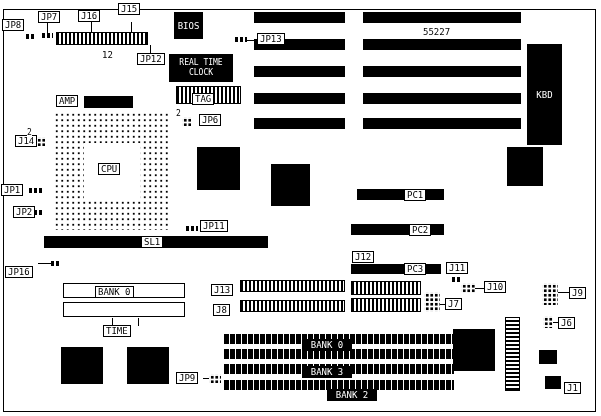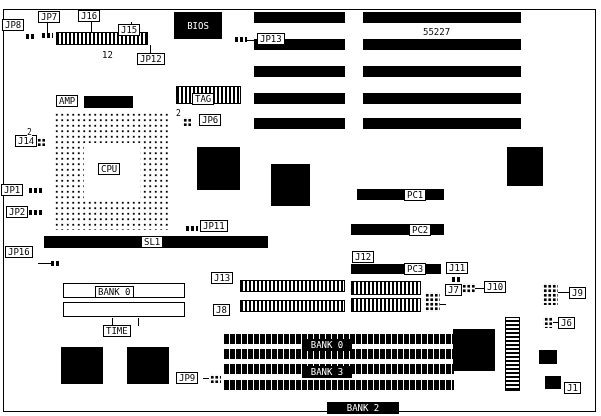--- a/index.html
+++ b/index.html
@@ -35,106 +35,113 @@
 
   <div class="board" style="left:3px;top:9px;width:593px;height:403px"></div>
 
   <div class="lbl" style="left:2px;top:19px">JP8</div>
   <div class="prow" style="left:26px;top:34px;width:9px"></div>
   <div class="lbl" style="left:38px;top:11px">JP7</div>
   <div class="line" style="left:47px;top:22px;width:1px;height:11px"></div>
   <div class="prow" style="left:42px;top:33px;width:11px"></div>
   <div class="lbl" style="left:78px;top:10px">J16</div>
   <div class="line" style="left:91px;top:22px;width:1px;height:10px"></div>
-  <div class="lbl" style="left:118px;top:24px">J15</div>
+  <div class="lbl" style="left:118px;top:3px">J15</div>
   <div class="line" style="left:131px;top:22px;width:1px;height:10px"></div>
   <div class="shl" style="left:56px;top:32px;width:92px;height:13px"></div>
   <div class="txt" style="left:102px;top:50px">12</div>
   <div class="lbl" style="left:137px;top:53px">JP12</div>
   <div class="line" style="left:150px;top:45px;width:1px;height:8px"></div>
 
-  <div class="bb" style="left:174px;top:12px;width:48px;height:27px">
+  <div class="bb" style="left:174px;top:12px;width:29px;height:27px">
     <span>BIOS</span>
   </div>
   <div class="prow" style="left:235px;top:37px;width:12px"></div>
   <div class="line" style="left:247px;top:40px;width:10px;height:1px"></div>
   <div class="lbl" style="left:257px;top:33px">JP13</div>
+  <div class="bb" style="left:169px;top:54px;width:64px;height:28px;font-size:8px">
+    <span>REAL TIME</span>
+    <span>CLOCK</span>
+  </div>
 
   <div class="slot" style="left:254px;top:12px;width:91px;height:11px"></div>
   <div class="slot" style="left:363px;top:12px;width:158px;height:11px"></div>
   <div class="slot" style="left:254px;top:39px;width:91px;height:11px"></div>
   <div class="slot" style="left:363px;top:39px;width:158px;height:11px"></div>
   <div class="slot" style="left:254px;top:66px;width:91px;height:11px"></div>
   <div class="slot" style="left:363px;top:66px;width:158px;height:11px"></div>
   <div class="slot" style="left:254px;top:93px;width:91px;height:11px"></div>
   <div class="slot" style="left:363px;top:93px;width:158px;height:11px"></div>
   <div class="slot" style="left:254px;top:118px;width:91px;height:11px"></div>
   <div class="slot" style="left:363px;top:118px;width:158px;height:11px"></div>
   <div class="txt" style="left:423px;top:27px">55227</div>
 
+  <div class="bb" style="left:527px;top:44px;width:35px;height:101px">
+    <span>KBD</span>
+  </div>
 
   <div class="lbl" style="left:56px;top:95px">AMP</div>
   <div class="bar" style="left:84px;top:96px;width:49px;height:12px"></div>
   <div class="cpu" style="left:54px;top:112px;width:117px;height:118px"></div>
   <div class="cpucenter" style="left:84px;top:143px;width:56px;height:56px"></div>
   <div class="lbl" style="left:98px;top:163px">CPU</div>
 
   <div class="shl" style="left:176px;top:86px;width:65px;height:18px"></div>
   <div class="lbl" style="left:192px;top:93px">TAG</div>
   <div class="txt" style="left:176px;top:109px;font-size:8px">2</div>
   <div class="pgrid" style="left:182px;top:117px;width:9px;height:9px"></div>
   <div class="lbl" style="left:199px;top:114px">JP6</div>
 
   <div class="lbl" style="left:15px;top:135px">J14</div>
   <div class="txt" style="left:27px;top:128px;font-size:8px">2</div>
   <div class="pgrid" style="left:36px;top:137px;width:9px;height:9px"></div>
   <div class="lbl" style="left:1px;top:184px">JP1</div>
   <div class="prow" style="left:29px;top:188px;width:13px"></div>
-  <div class="lbl" style="left:6px;top:206px">JP2</div>
+  <div class="lbl" style="left:13px;top:206px">JP2</div>
   <div class="prow" style="left:29px;top:210px;width:13px"></div>
 
   <div class="chip" style="left:197px;top:147px;width:43px;height:43px"></div>
   <div class="chip" style="left:271px;top:164px;width:39px;height:42px"></div>
   <div class="chip" style="left:507px;top:147px;width:36px;height:39px"></div>
 
   <div class="bar" style="left:357px;top:189px;width:87px;height:11px"></div>
   <div class="lbl" style="left:404px;top:189px">PC1</div>
   <div class="bar" style="left:351px;top:224px;width:93px;height:11px"></div>
   <div class="lbl" style="left:409px;top:224px">PC2</div>
   <div class="lbl" style="left:352px;top:251px">J12</div>
   <div class="bar" style="left:351px;top:264px;width:90px;height:10px"></div>
   <div class="lbl" style="left:404px;top:263px">PC3</div>
   <div class="lbl" style="left:446px;top:262px">J11</div>
   <div class="prow" style="left:452px;top:277px;width:10px"></div>
 
   <div class="prow" style="left:186px;top:226px;width:12px"></div>
   <div class="lbl" style="left:200px;top:220px">JP11</div>
   <div class="bar" style="left:44px;top:236px;width:224px;height:12px"></div>
   <div class="lbl" style="left:141px;top:236px">SL1</div>
-  <div class="lbl" style="left:5px;top:246px">JP16</div>
+  <div class="lbl" style="left:5px;top:266px">JP16</div>
   <div class="line" style="left:38px;top:263px;width:13px;height:1px"></div>
   <div class="prow" style="left:51px;top:261px;width:8px"></div>
 
   <div class="board" style="left:63px;top:283px;width:122px;height:15px;z-index:3"></div>
   <div class="board" style="left:63px;top:302px;width:122px;height:15px;z-index:3"></div>
   <div class="lbl" style="left:95px;top:286px">BANK 0</div>
   <div class="line" style="left:112px;top:318px;width:1px;height:8px"></div>
   <div class="line" style="left:138px;top:318px;width:1px;height:8px"></div>
   <div class="lbl" style="left:103px;top:325px">TIME</div>
 
-  <div class="lbl" style="left:211px;top:272px">J13</div>
+  <div class="lbl" style="left:211px;top:284px">J13</div>
   <div class="shl" style="left:240px;top:280px;width:105px;height:12px"></div>
   <div class="lbl" style="left:213px;top:304px">J8</div>
   <div class="shl" style="left:240px;top:300px;width:105px;height:12px"></div>
 
   <div class="shl" style="left:351px;top:281px;width:70px;height:14px"></div>
   <div class="shl" style="left:351px;top:298px;width:70px;height:14px"></div>
   <div class="pgrid" style="left:424px;top:292px;width:16px;height:20px"></div>
   <div class="line" style="left:440px;top:304px;width:6px;height:1px"></div>
-  <div class="lbl" style="left:445px;top:284px">J7</div>
+  <div class="lbl" style="left:445px;top:298px">J7</div>
   <div class="pgrid" style="left:461px;top:283px;width:14px;height:10px"></div>
   <div class="line" style="left:475px;top:288px;width:9px;height:1px"></div>
   <div class="lbl" style="left:484px;top:281px">J10</div>
 
   <div class="pgrid" style="left:542px;top:283px;width:16px;height:22px"></div>
   <div class="line" style="left:558px;top:292px;width:11px;height:1px"></div>
   <div class="lbl" style="left:569px;top:287px">J9</div>
   <div class="svl" style="left:505px;top:317px;width:15px;height:74px"></div>
   <div class="pgrid" style="left:543px;top:316px;width:10px;height:12px"></div>
   <div class="line" style="left:553px;top:322px;width:5px;height:1px"></div>
@@ -150,21 +157,21 @@
   <div class="simm" style="left:224px;top:334px;width:230px"></div>
   <div class="simm" style="left:224px;top:349px;width:230px"></div>
   <div class="simm" style="left:224px;top:364px;width:230px"></div>
   <div class="simm" style="left:224px;top:380px;width:230px"></div>
   <div class="bb" style="left:302px;top:339px;width:50px;height:12px">
     <span>BANK 0</span>
   </div>
   <div class="bb" style="left:302px;top:366px;width:50px;height:12px">
     <span>BANK 3</span>
   </div>
-  <div class="bb" style="left:327px;top:402px;width:72px;height:12px">
+  <div class="bb" style="left:327px;top:389px;width:50px;height:12px">
     <span>BANK 2</span>
   </div>
 
   <div class="lbl" style="left:176px;top:372px">JP9</div>
   <div class="line" style="left:203px;top:378px;width:6px;height:1px"></div>
   <div class="pgrid" style="left:209px;top:374px;width:12px;height:9px"></div>
 
 </div>
 
 </body></html>

